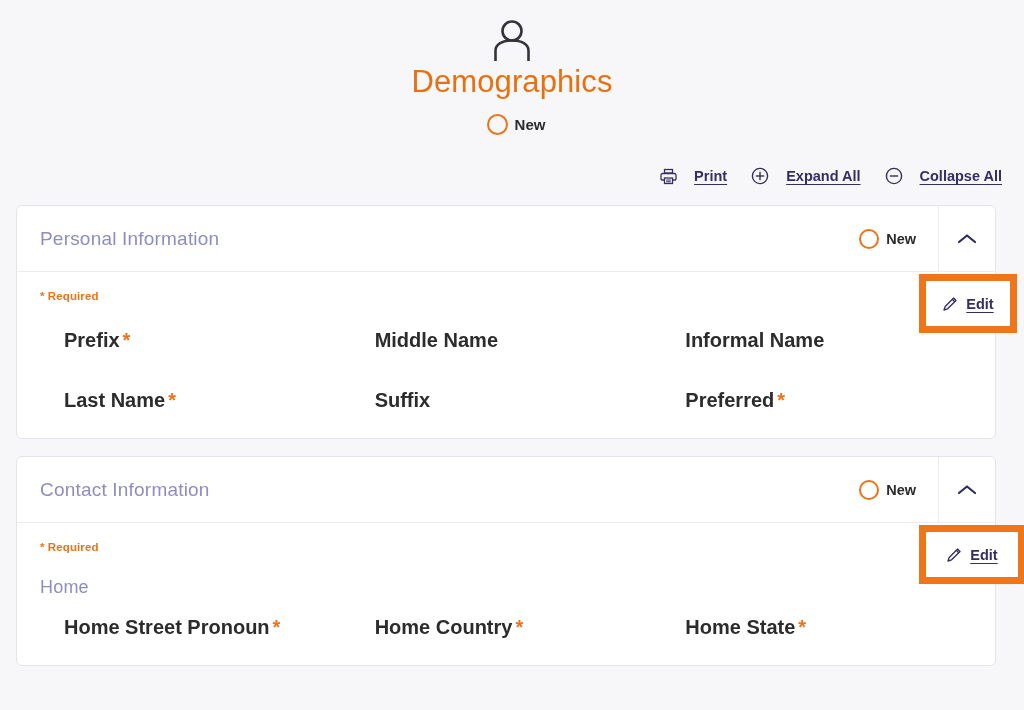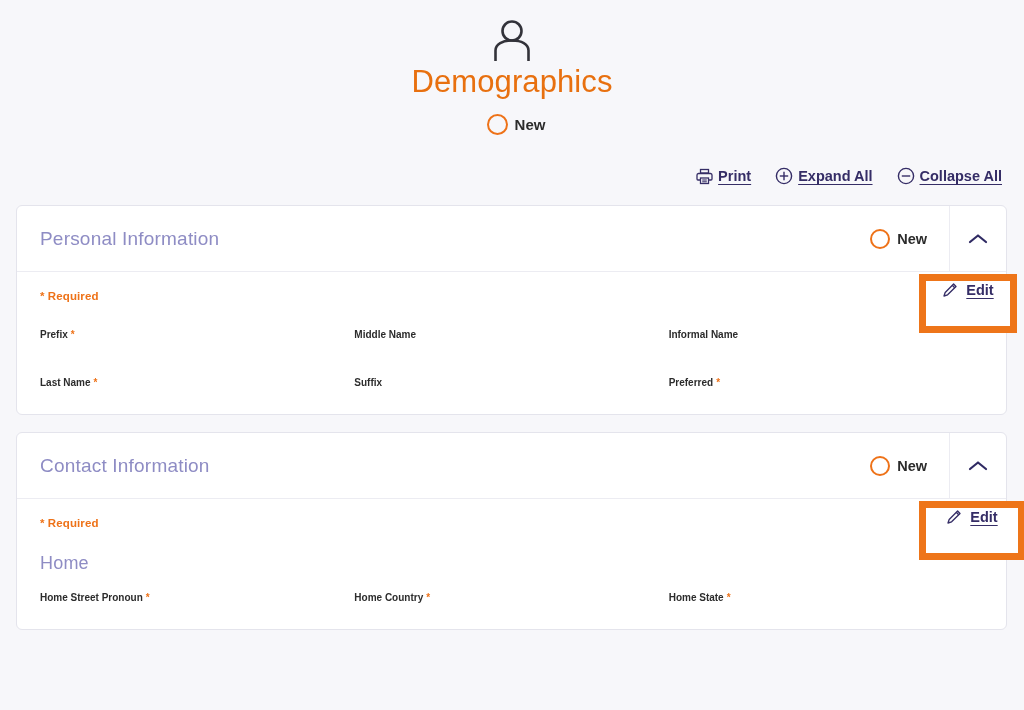--- a/index.html
+++ b/index.html
@@ -63,36 +63,36 @@
     justify-content: flex-end;
     align-items: center;
     gap: 24px;
     padding: 0 22px 0 0;
     margin-top: 28px;
     height: 26px;
   }
   .tool-link {
     display: inline-flex;
     align-items: center;
-    gap: 5px;
+    gap: 17px;
     color: #352d66;
     text-decoration: none;
     cursor: pointer;
   }
   .tool-link .tl-label {
     font-size: 14.5px;
     font-weight: 700;
     text-decoration: underline;
     text-underline-offset: 3px;
   }
   .tool-link svg { display: block; }
 
   
   .cards {
-    padding: 16px 17px 0 16px;
+    padding: 16px 28px 0 16px;
   }
   .card {
     background: #ffffff;
     border: 1px solid #e4e4ec;
     border-radius: 6px;
     position: relative;
     margin-bottom: 17px;
   }
   .card-header {
     display: flex;
@@ -143,21 +143,21 @@
     font-size: 11.5px;
     font-weight: 700;
     color: #ee7218;
     letter-spacing: 0.1px;
   }
 
   
   .edit-wrap {
     position: absolute;
     display: flex;
-    align-items: flex-start;
+    align-items: center;
     justify-content: center;
     border: 7px solid #ee7519;
     background: #ffffff;
   }
   .edit-wrap.one { left: 902px; top: 2px;  width: 98px;  height: 59px; }
   .edit-wrap.two { left: 902px; top: 2px;  width: 106px; height: 59px; }
   .edit-link {
     display: inline-flex;
     align-items: center;
     gap: 7px;
@@ -182,24 +182,25 @@
 
   
   .field-grid {
     display: grid;
     grid-template-columns: 1fr 1fr 1fr;
     row-gap: 37px;
     margin-top: 19px;
   }
   .field-grid.contact { margin-top: 18px; }
   .field-label {
-    font-size: 10px;
+    font-size: 20px;
     font-weight: 700;
     color: #2c2c2c;
     white-space: nowrap;
+    margin-left: 24px;
   }
   .req-star {
     color: #ee7218;
     font-weight: 700;
     margin-left: 3px;
   }
 </style>
 </head>
 <body>
 

